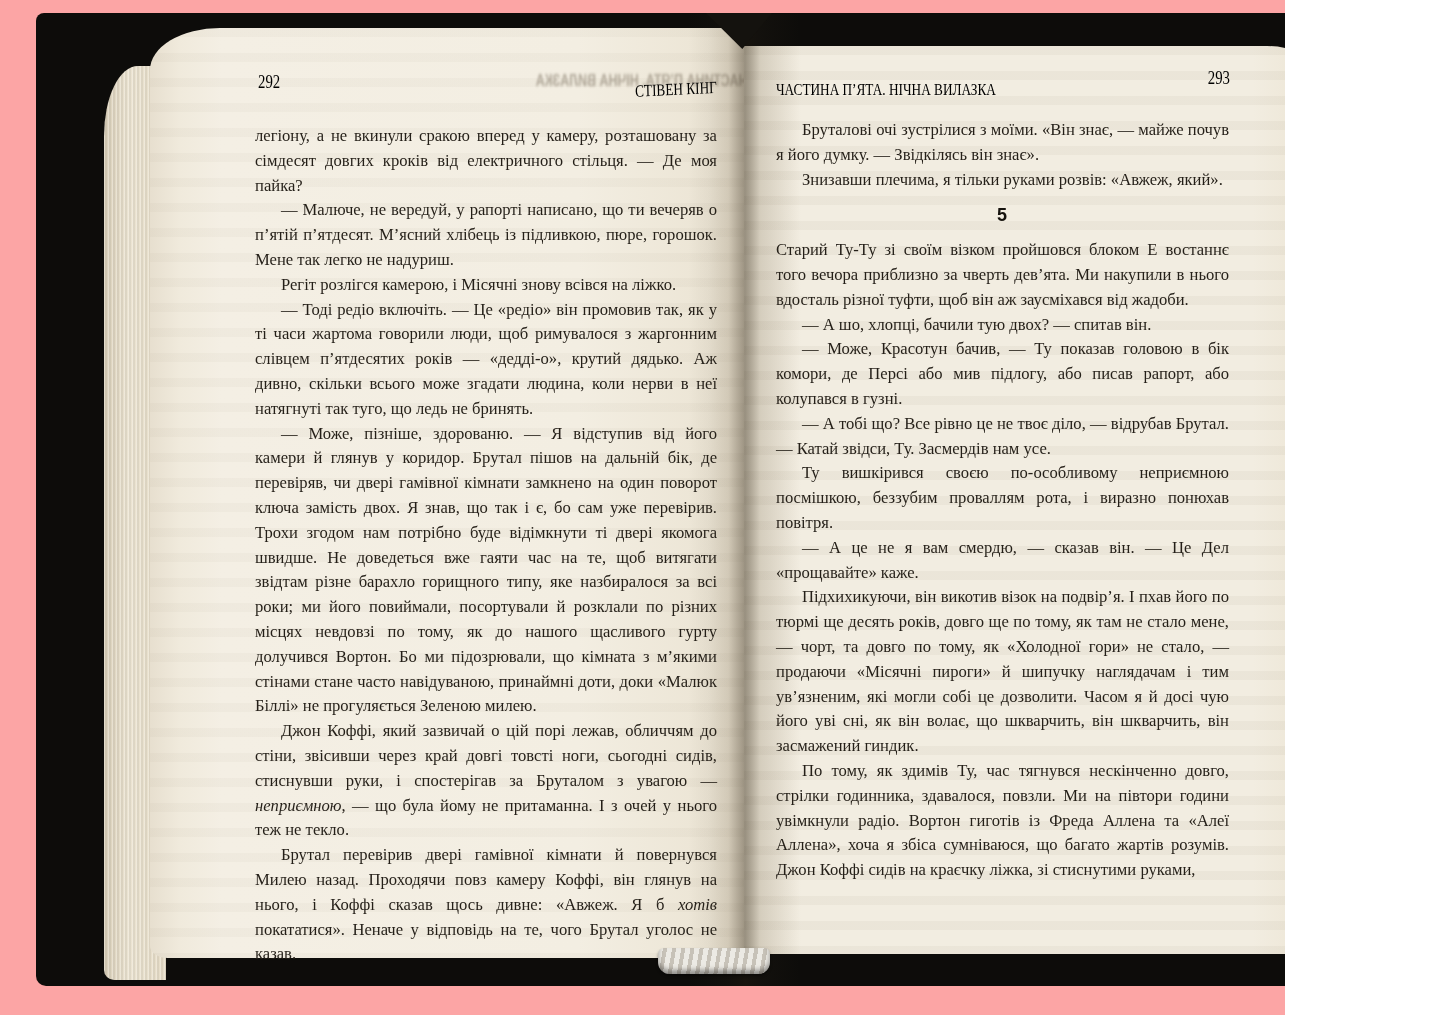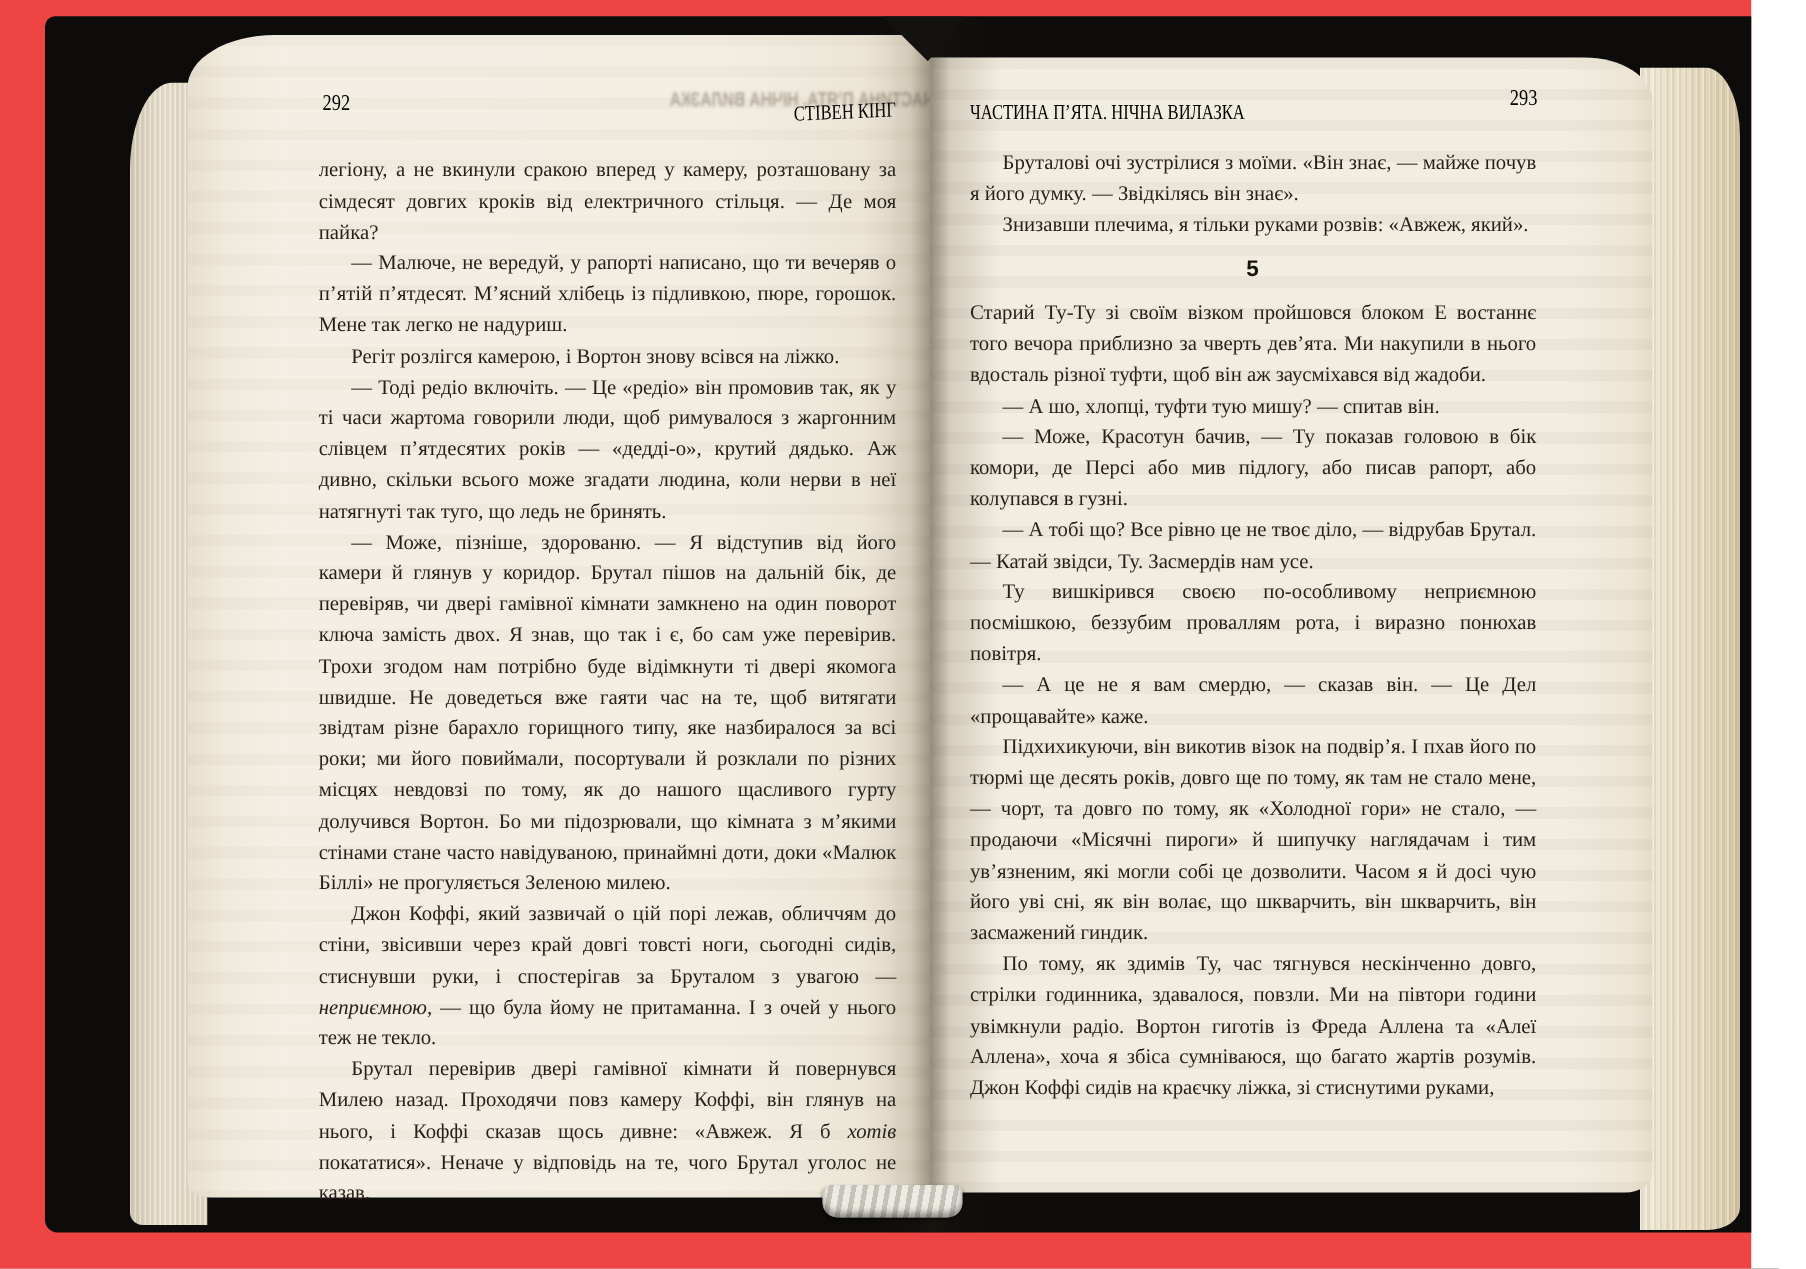--- a/index.html
+++ b/index.html
@@ -3,23 +3,23 @@
 <meta charset="utf-8">
 <style>
   html, body { margin: 0; padding: 0; }
   :root {
     --page: #f2ede1;
     --cover: #0d0c0a;
     --ink: #241f18;
   }
   .photo {
     position: relative;
-    width: 1401px;
+    width: 1285px;
     height: 1015px;
-    background: #ef4444;
+    background: #fca5a5;
     overflow: hidden;
     font-family: "Liberation Serif", serif;
   }
   .book-cover {
     position: absolute;
     left: 36px; top: 13px;
     width: 1402px; height: 973px;
     background: var(--cover);
     border-radius: 8px 4px 6px 10px;
   }
@@ -160,21 +160,21 @@
     <div class="showthrough left"></div>
   </div>
   <div class="folio-left">292</div>
   <div class="bleed">ЧАСТИНА П’ЯТА. НІЧНА ВИЛАЗКА</div>
   <div class="runhead-left">
     <span class="sq">СТІВЕН КІНГ</span>
   </div>
   <div class="body-text body-left">
       <p class="para no-indent"><span>легіону, а не вкинули сракою вперед у камеру, розташовану за сімдесят довгих кроків від електричного стільця. — Де моя пайка?</span></p>
       <p class="para"><span>— Малюче, не вередуй, у рапорті написано, що ти вечеряв о п’ятій п’ятдесят. М’ясний хлібець із підливкою, пюре, горошок. Мене так легко не надуриш.</span></p>
-      <p class="para"><span>Регіт розлігся камерою, і Вортон знову всівся на ліжко.</span></p>
+      <p class="para"><span>Регіт розлігся камерою, і Місячні знову всівся на ліжко.</span></p>
       <p class="para"><span>— Тоді редіо включіть. — Це «редіо» він промовив так, як у ті часи жартома говорили люди, щоб римувалося з жаргонним слівцем п’ятдесятих років — «дедді-о», крутий дядько. Аж дивно, скільки всього може згадати людина, коли нерви в неї натягнуті так туго, що ледь не бринять.</span></p>
       <p class="para"><span>— Може, пізніше, здорованю. — Я відступив від його камери й глянув у коридор. Брутал пішов на дальній бік, де перевіряв, чи двері гамівної кімнати замкнено на один поворот ключа замість двох. Я знав, що так і є, бо сам уже перевірив. Трохи згодом нам потрібно буде відімкнути ті двері якомога швидше. Не доведеться вже гаяти час на те, щоб витягати звідтам різне барахло горищного типу, яке назбиралося за всі роки; ми його повиймали, посортували й розклали по різних місцях невдовзі по тому, як до нашого щасливого гурту долучився Вортон. Бо ми підозрювали, що кімната з м’якими стінами стане часто навідуваною, принаймні доти, доки «Малюк Біллі» не прогуляється Зеленою милею.</span></p>
       <p class="para"><span>Джон Коффі, який зазвичай о цій порі лежав, обличчям до стіни, звісивши через край довгі товсті ноги, сьогодні сидів, стиснувши руки, і спостерігав за Бруталом з увагою — </span><em>неприємною</em><span>, — що була йому не притаманна. І з очей у нього теж не текло.</span></p>
       <p class="para"><span>Брутал перевірив двері гамівної кімнати й повернувся Милею назад. Проходячи повз камеру Коффі, він глянув на нього, і Коффі сказав щось дивне: «Авжеж. Я б </span><em>хотів</em><span> покататися». Неначе у відповідь на те, чого Брутал уголос не казав.</span></p>
     </div>
 
   <div class="page page-right">
     <div class="showthrough right"></div>
   </div>
   <div class="runhead-right">
@@ -184,21 +184,21 @@
     <span class="sq">293</span>
   </div>
   <div class="body-text body-right">
     <div>
         <p class="para"><span>Бруталові очі зустрілися з моїми. «Він знає, — майже почув я його думку. — Звідкілясь він знає».</span></p>
         <p class="para"><span>Знизавши плечима, я тільки руками розвів: «Авжеж, який».</span></p>
       </div>
     <div class="section-num">5</div>
     <div>
         <p class="para no-indent"><span>Старий Ту-Ту зі своїм візком пройшовся блоком Е востаннє того вечора приблизно за чверть дев’ята. Ми накупили в нього вдосталь різної туфти, щоб він аж заусміхався від жадоби.</span></p>
-        <p class="para"><span>— А шо, хлопці, туфти тую мишу? — спитав він.</span></p>
+        <p class="para"><span>— А шо, хлопці, бачили тую двох? — спитав він.</span></p>
         <p class="para"><span>— Може, Красотун бачив, — Ту показав головою в бік комори, де Персі або мив підлогу, або писав рапорт, або колупався в гузні.</span></p>
         <p class="para"><span>— А тобі що? Все рівно це не твоє діло, — відрубав Брутал. — Катай звідси, Ту. Засмердів нам усе.</span></p>
         <p class="para"><span>Ту вишкірився своєю по-особливому неприємною посмішкою, беззубим проваллям рота, і виразно понюхав повітря.</span></p>
         <p class="para"><span>— А це не я вам смердю, — сказав він. — Це Дел «прощавайте» каже.</span></p>
         <p class="para"><span>Підхихикуючи, він викотив візок на подвір’я. І пхав його по тюрмі ще десять років, довго ще по тому, як там не стало мене, — чорт, та довго по тому, як «Холодної гори» не стало, — продаючи «Місячні пироги» й шипучку наглядачам і тим ув’язненим, які могли собі це дозволити. Часом я й досі чую його уві сні, як він волає, що шкварчить, він шкварчить, він засмажений гиндик.</span></p>
         <p class="para"><span>По тому, як здимів Ту, час тягнувся нескінченно довго, стрілки годинника, здавалося, повзли. Ми на півтори години увімкнули радіо. Вортон гиготів із Фреда Аллена та «Алеї Аллена», хоча я збіса сумніваюся, що багато жартів розумів. Джон Коффі сидів на краєчку ліжка, зі стиснутими руками,</span></p>
       </div>
   </div>
 
   <div class="gutter-shadow"></div>

